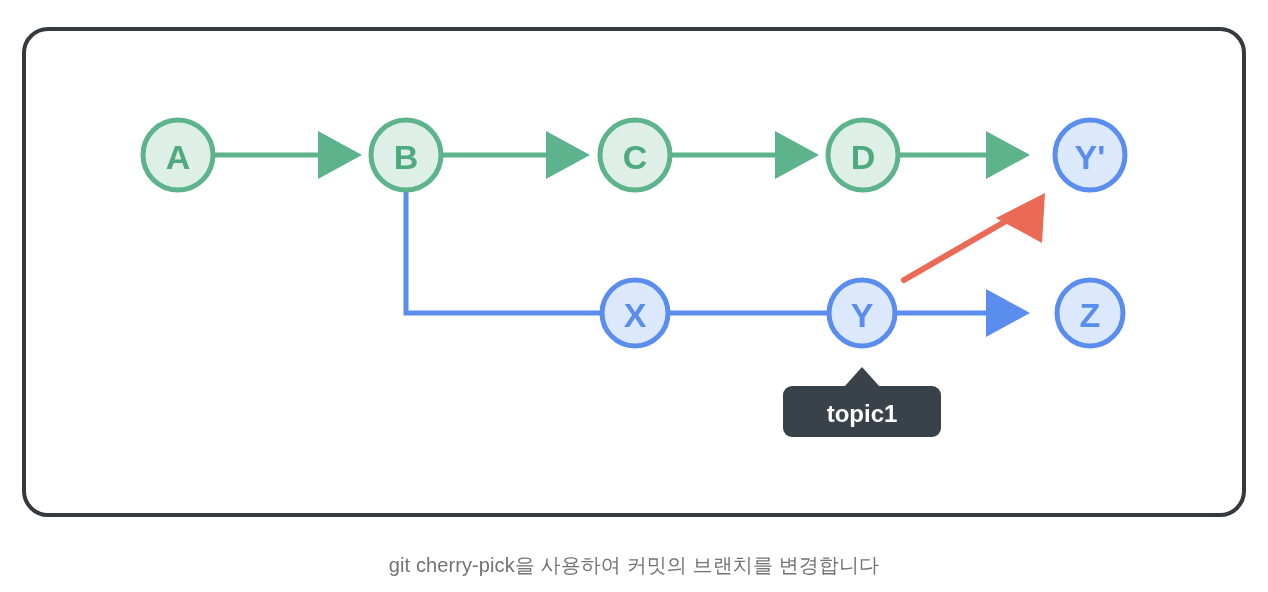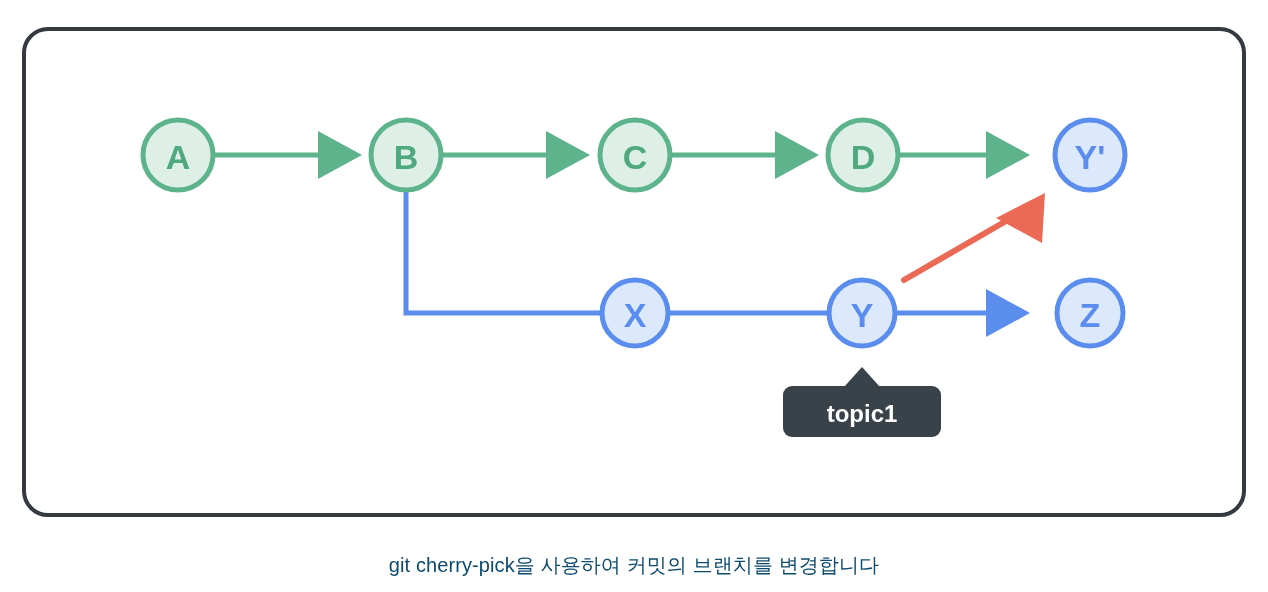--- a/index.html
+++ b/index.html
@@ -56,21 +56,21 @@
     dominant-baseline: central;
   }
   #caption {
     position: absolute;
     left: 0;
     top: 552px;
     width: 1268px;
     text-align: center;
     font-family: "Liberation Sans", sans-serif;
     font-size: 20px;
-    color: #0c4a6e;
+    color: #737373;
     letter-spacing: 0.1px;
     white-space: nowrap;
   }
 </style>
 </head>
 <body>
 
 <div id="page">
 
   <div id="diagram-frame"></div>

